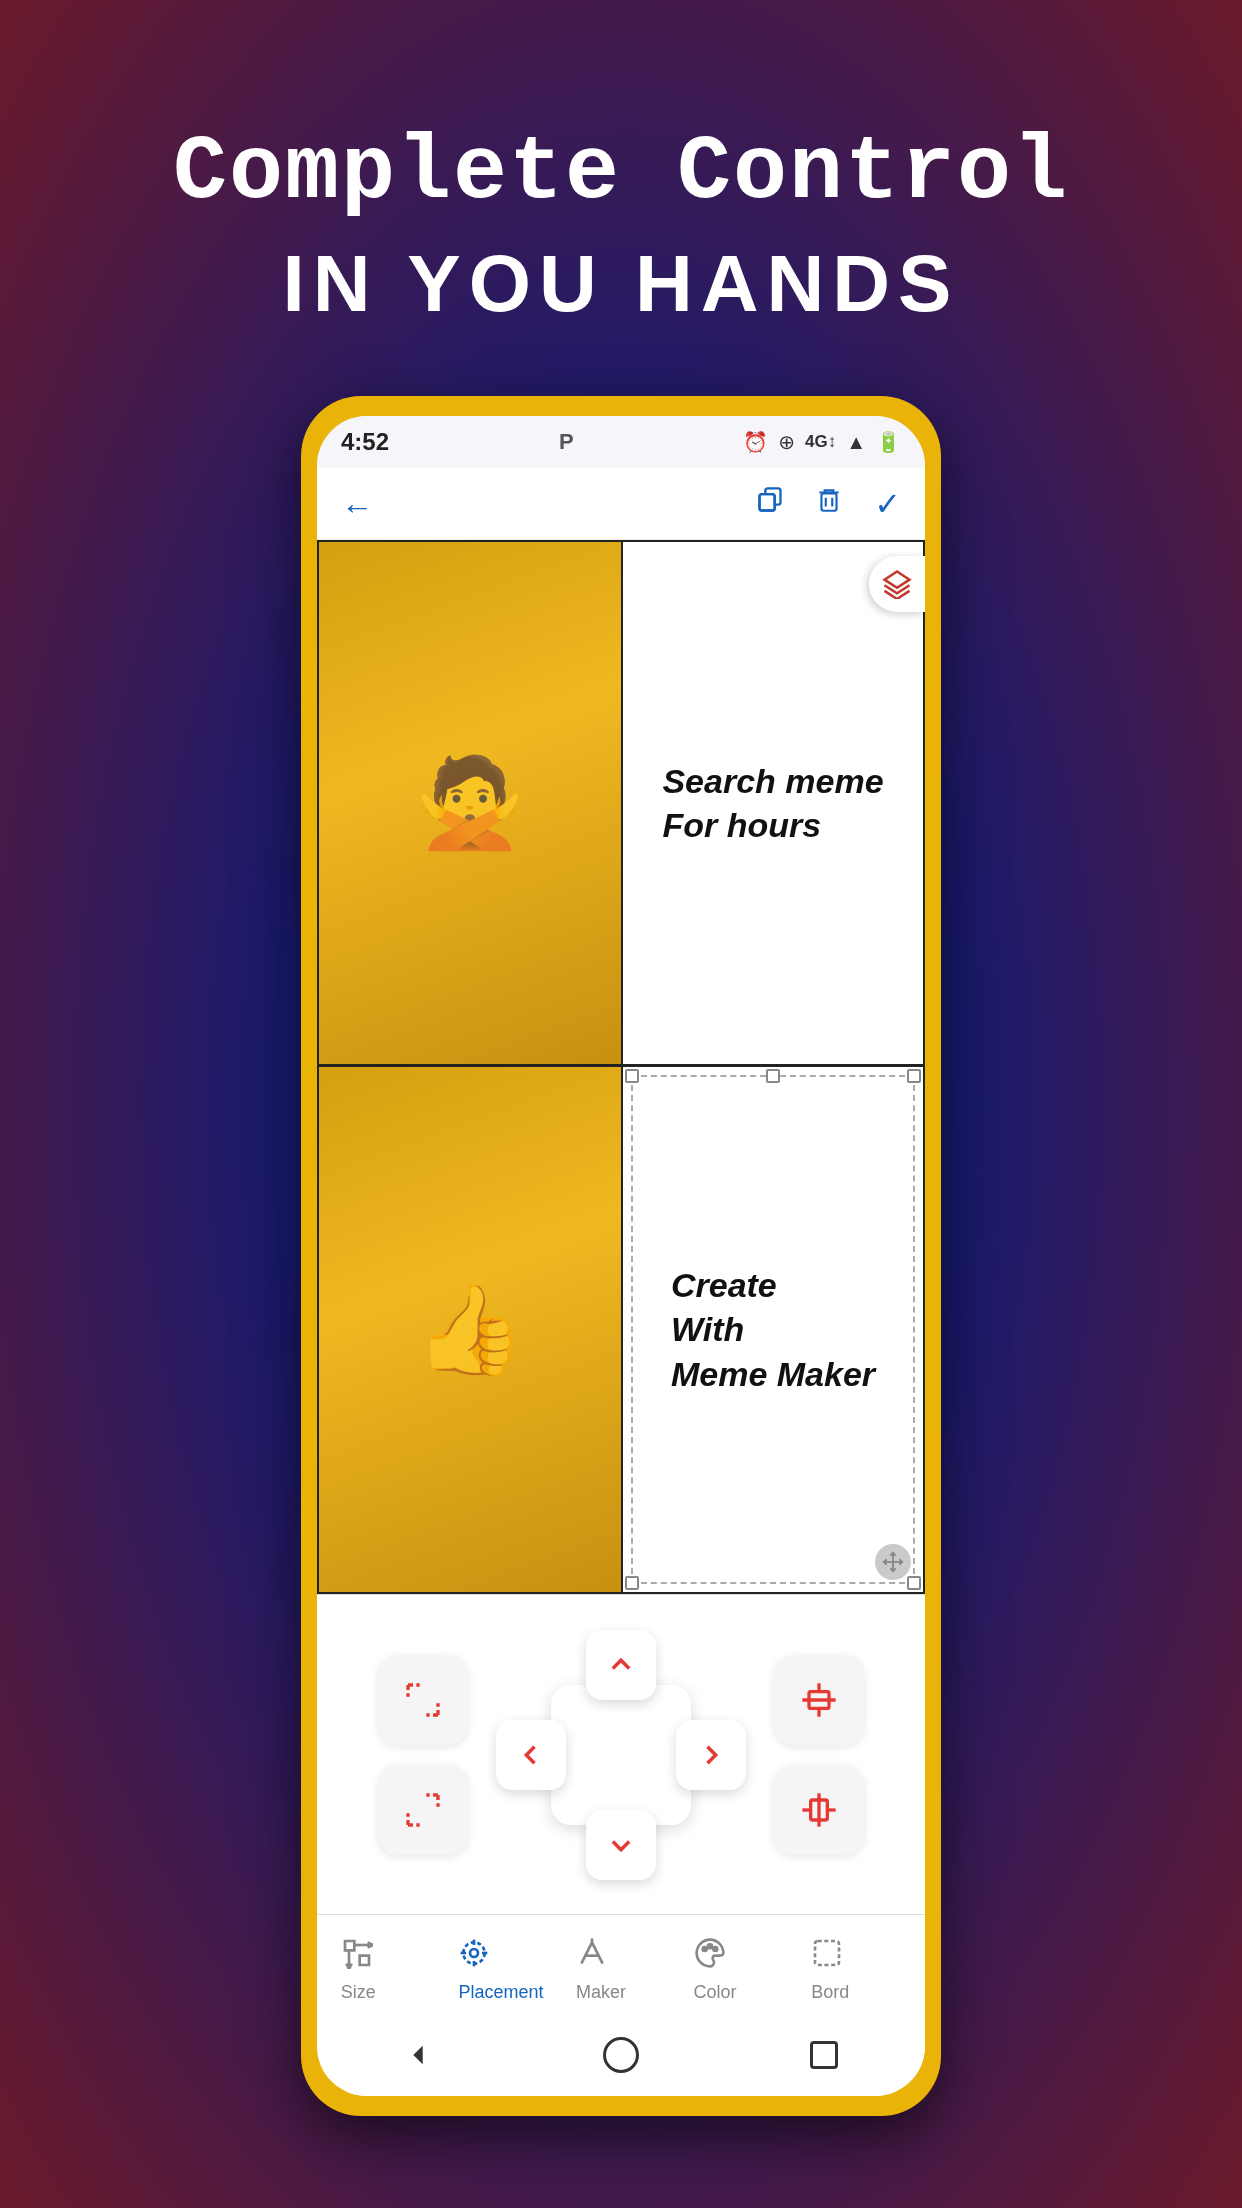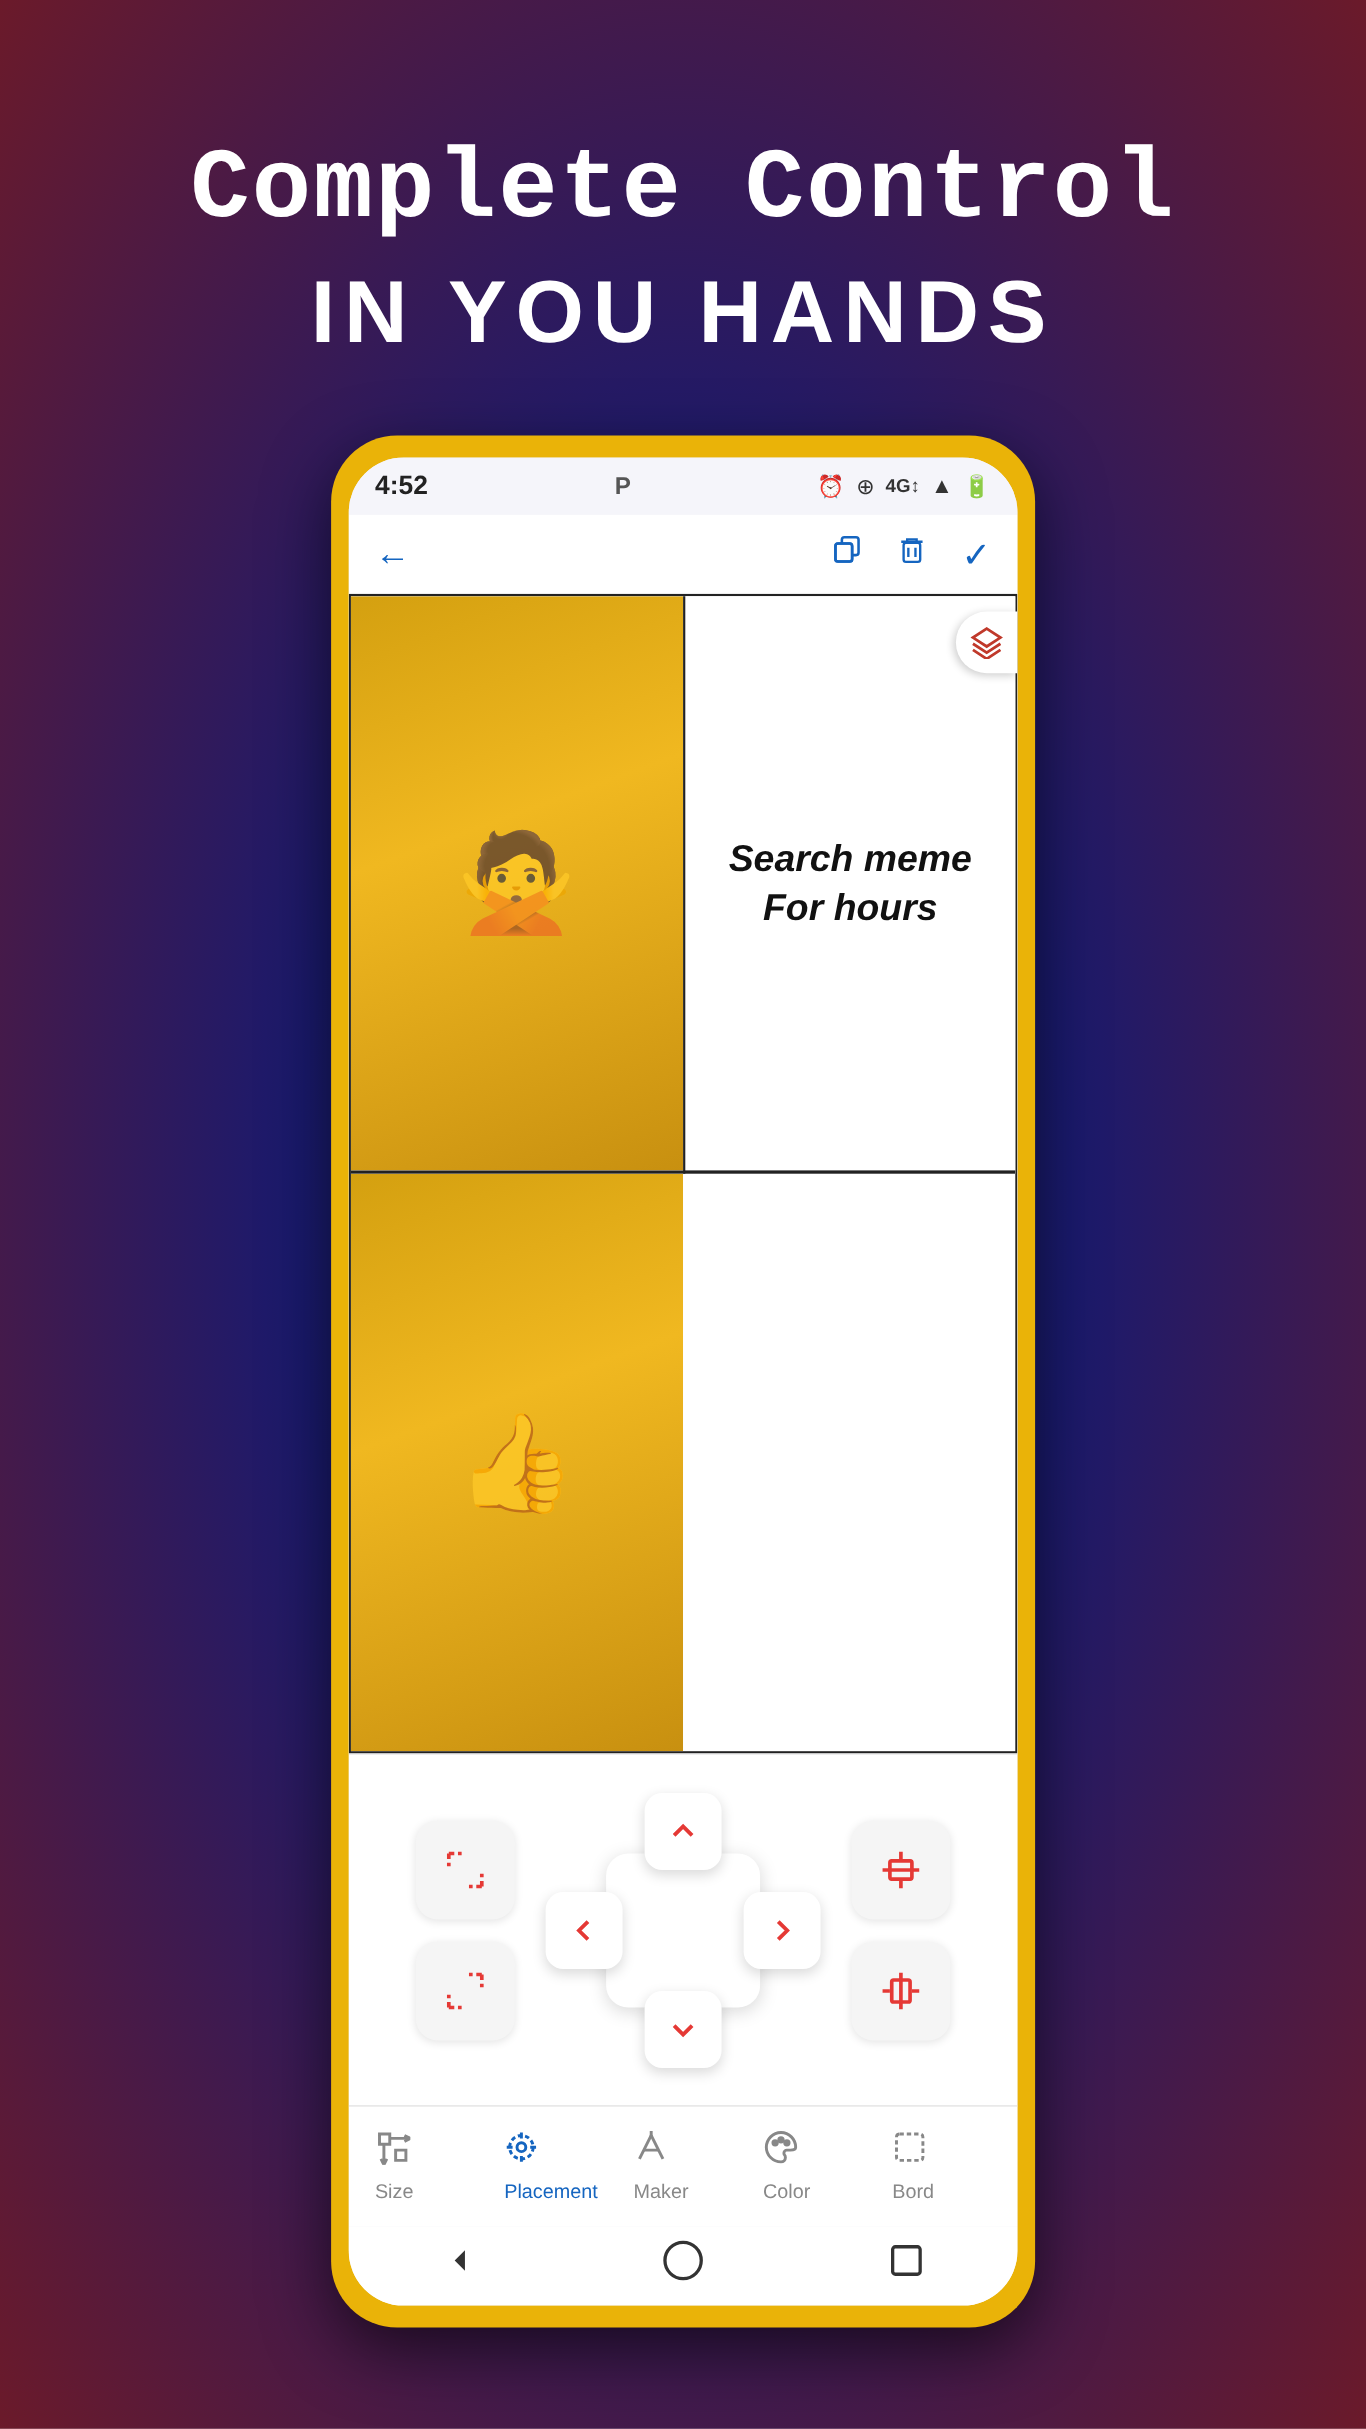--- a/index.html
+++ b/index.html
@@ -172,21 +172,20 @@
       padding: 16px;
       border-left: 2px solid #222;
     }
 
     .meme-text {
       font-family: 'Arial Black', 'Impact', sans-serif;
       font-size: 34px;
       font-weight: 900;
       font-style: italic;
       color: #111;
-      text-align: center;
       line-height: 1.3;
     }
 
     
     .meme-text-panel-selected {
       position: relative;
     }
 
     .meme-text-panel-selected::before {
       content: '';
@@ -455,20 +454,40 @@
           <div class="meme-text" style="white-space: pre-line;">Search meme
 For hours</div>
         </div>
 
         <div class="meme-cell drake-bottom" style="background:linear-gradient(135deg,#c8900a,#e8a800,#c8900a);">
           <div style="width:100%; height:100%; background: linear-gradient(160deg, #d4a010 0%, #f0b820 40%, #c89010 100%); display:flex; align-items:center; justify-content:center;">
             <div style="font-size:88px; line-height:1; text-align:center; opacity:0.75;">👍</div>
           </div>
         </div>
 
+        <div class="meme-cell meme-text-panel meme-text-panel-selected" style="position:relative;">
+          <div class="corner-handle corner-tl"></div>
+          <div class="corner-handle corner-tr mid-handle-t" style="top:2px; left:50%; transform:translateX(-50%);"></div>
+          <div class="corner-handle corner-tr"></div>
+          <div class="corner-handle corner-bl"></div>
+          <div class="corner-handle corner-br"></div>
+          <div class="meme-text" style="white-space: pre-line; z-index:2; position:relative;">Create
+With
+Meme Maker</div>
+          <div class="resize-icon">
+            <svg width="22" height="22" viewBox="0 0 24 24" fill="none" stroke="#888" stroke-width="2">
+              <polyline points="5,9 2,12 5,15"></polyline>
+              <polyline points="9,5 12,2 15,5"></polyline>
+              <polyline points="15,19 12,22 9,19"></polyline>
+              <polyline points="19,9 22,12 19,15"></polyline>
+              <line x1="2" y1="12" x2="22" y2="12"></line>
+              <line x1="12" y1="2" x2="12" y2="22"></line>
+            </svg>
+          </div>
+        </div>
       </div>
 
       <div class="layers-btn">
         <svg width="30" height="30" viewBox="0 0 24 24" fill="none" stroke="#c0392b" stroke-width="2">
           <polygon points="12,2 22,8.5 12,15 2,8.5"></polygon>
           <polyline points="2,13 12,19.5 22,13"></polyline>
           <polyline points="2,17.5 12,24 22,17.5"></polyline>
         </svg>
       </div>
     </div>

